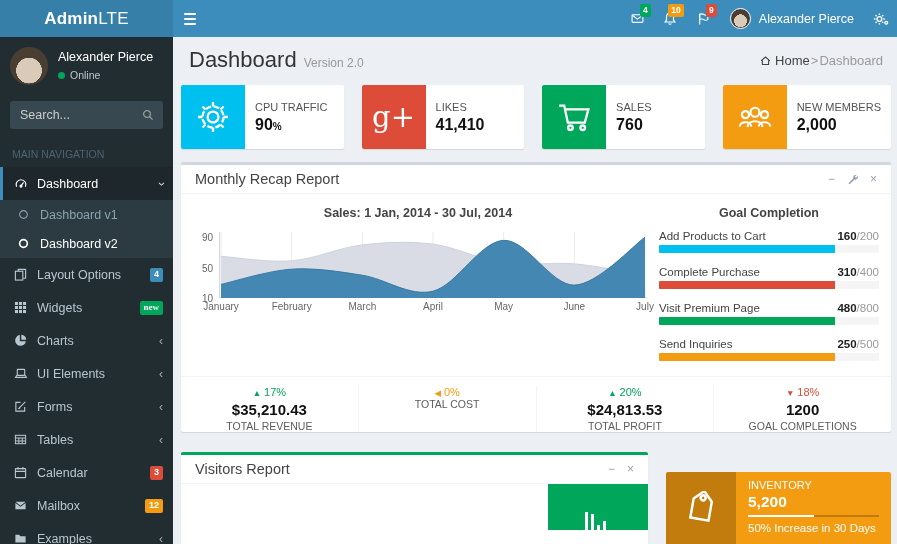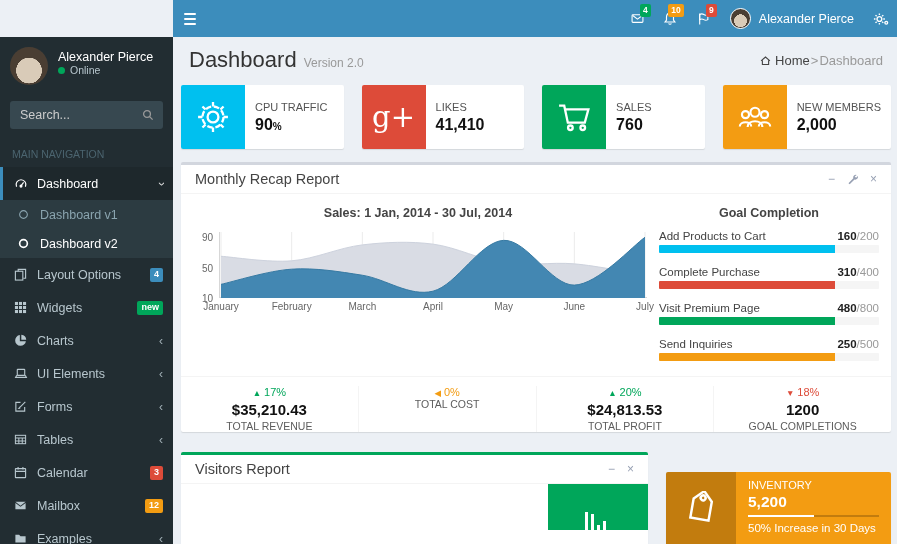--- a/index.html
+++ b/index.html
@@ -19,21 +19,21 @@
   .nav-badge { position:absolute; top:4px; right:3px; font-size:8.5px; line-height:1; padding:2px 3px; border-radius:2px; color:#fff; font-weight:bold; }
   .user-menu { display:flex; align-items:center; color:#fff; padding:0 10px; gap:8px; height:37px; cursor:pointer; }
   .avatar { width:21px; height:21px; border-radius:50%; background:radial-gradient(circle at 50% 62%, #d9cbb8 0 42%, #4a3e33 43% 100%); border:1px solid #fff; }
   .user-name { font-size:12.5px; }
 
   
   .main-sidebar { position:absolute; top:37px; left:0; width:173px; bottom:0; background:#222d32; z-index:20; }
   .user-panel { display:flex; padding:10px 10px 12px; gap:10px; }
   .avatar-lg { width:38px; height:38px; border-radius:50%; background:radial-gradient(circle at 50% 62%, #d9cbb8 0 42%, #4a3e33 43% 100%); flex-shrink:0; }
   .user-info { color:#fff; font-size:12.5px; padding-top:3px; }
-  .user-status { color:#b8c7ce; font-size:10.5px; display:flex; align-items:center; gap:5px; cursor:pointer; }
+  .user-status { color:#b8c7ce; font-size:10.5px; margin-top:5px; display:flex; align-items:center; gap:5px; cursor:pointer; }
   .dot { width:7px; height:7px; border-radius:50%; background:#3c763d; background:#00a65a; display:inline-block; }
   .sidebar-search { margin:4px 10px 10px; display:flex; background:#374850; border-radius:3px; overflow:hidden; }
   .sidebar-search input { flex:1; min-width:0; background:transparent; border:0; outline:none; color:#ccc; padding:7px 10px; font-size:12.5px; font-family:inherit; }
   .sidebar-search input::placeholder { color:#ccc; }
   .search-btn { width:30px; display:flex; align-items:center; justify-content:center; color:#999; cursor:pointer; background:transparent; border:0; }
   .nav-header-label { color:#4b646f; font-size:10.5px; padding:9px 12px 7px; }
   .nav-item { display:flex; align-items:center; gap:9px; padding:0 10px 0 13px; height:33px; color:#b8c7ce; font-size:12.5px; cursor:pointer; position:relative; }
   .nav-item .micon { width:15px; display:flex; justify-content:center; flex-shrink:0; }
   .nav-item.active-parent { background:#1e282c; color:#fff; border-left:3px solid #3c8dbc; padding-left:10px; }
   .sbadge { margin-left:auto; font-size:9px; line-height:1; padding:2.5px 4px; border-radius:2px; color:#fff; font-weight:bold; }
@@ -110,20 +110,21 @@
   .inv-progress { height:2px; background:rgba(0,0,0,.2); margin-bottom:5px; }
   .inv-progress-bar { height:2px; background:#fff; }
   .inv-desc { font-size:11.5px; }
 
   svg.ic { display:block; }
 </style>
 </head>
 <body>
 
 <header class="main-header">
+  <div class="logo"><b>Admin</b><span>LTE</span></div>
   <div class="navbar">
     <div class="hamburger">
         <i></i>
         <i></i>
         <i></i>
       </div>
     <div class="nav-right">
       <div class="nav-icon">
         <svg class="ic" width="15" height="13" viewBox="0 0 12 12">
             <g fill="none" stroke="#fff" stroke-width="1">
@@ -247,21 +248,21 @@
             <rect x="1" y="5.35" width="3.3" height="3.3"></rect>
             <rect x="5.35" y="5.35" width="3.3" height="3.3"></rect>
             <rect x="9.7" y="5.35" width="3.3" height="3.3"></rect>
             <rect x="1" y="9.7" width="3.3" height="3.3"></rect>
             <rect x="5.35" y="9.7" width="3.3" height="3.3"></rect>
             <rect x="9.7" y="9.7" width="3.3" height="3.3"></rect>
           </g>
         </svg>
       </span>
     <span>Widgets</span>
-    <span class="sbadge" style="background: rgb(0, 166, 90);">new</span>
+    <span class="sbadge" style="background: rgb(0, 166, 90); font-family: Liberation Serif, serif;">new</span>
   </div>
 
   <div class="nav-item">
     <span class="micon">
         <svg class="ic" width="13" height="13" viewBox="0 0 14 14">
           <g fill="currentColor">
             <path d="M6.3 1.2 A5.8 5.8 0 1 0 12.8 7.7 L6.3 7.7 Z"></path>
             <path d="M7.9 0.8 A5.8 5.8 0 0 1 13.2 6.1 L7.9 6.1 Z"></path>
           </g>
         </svg>

